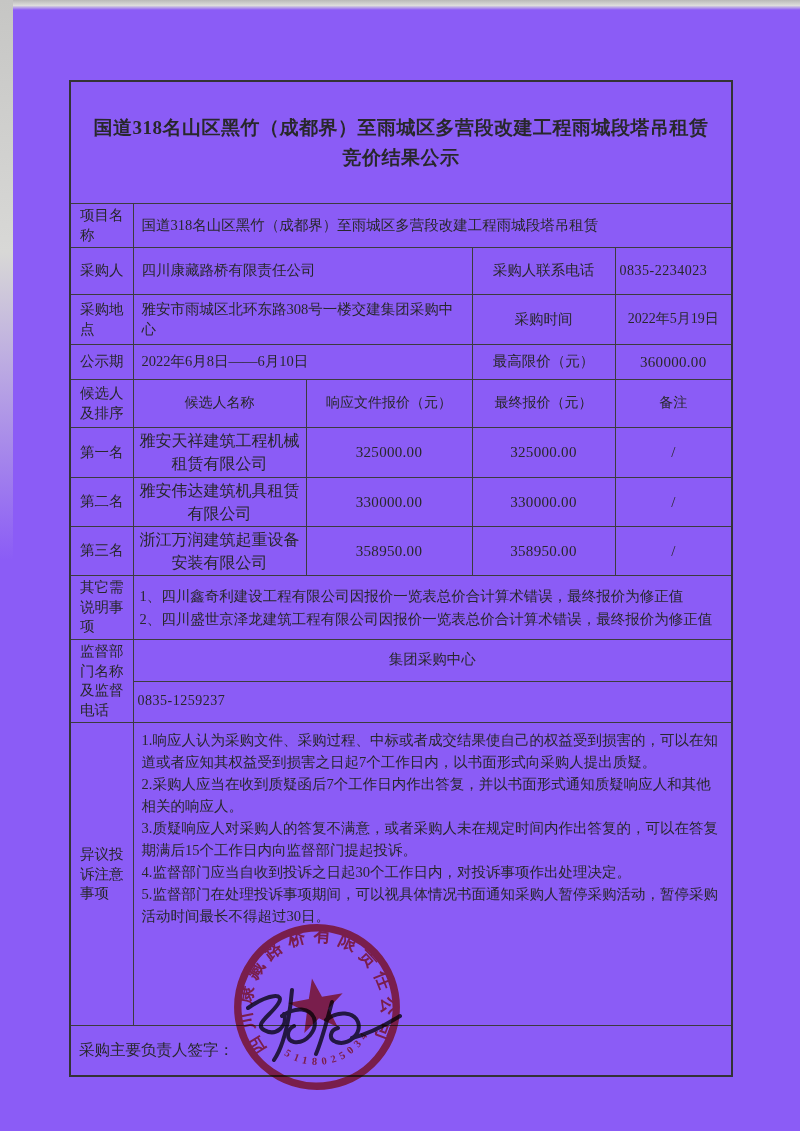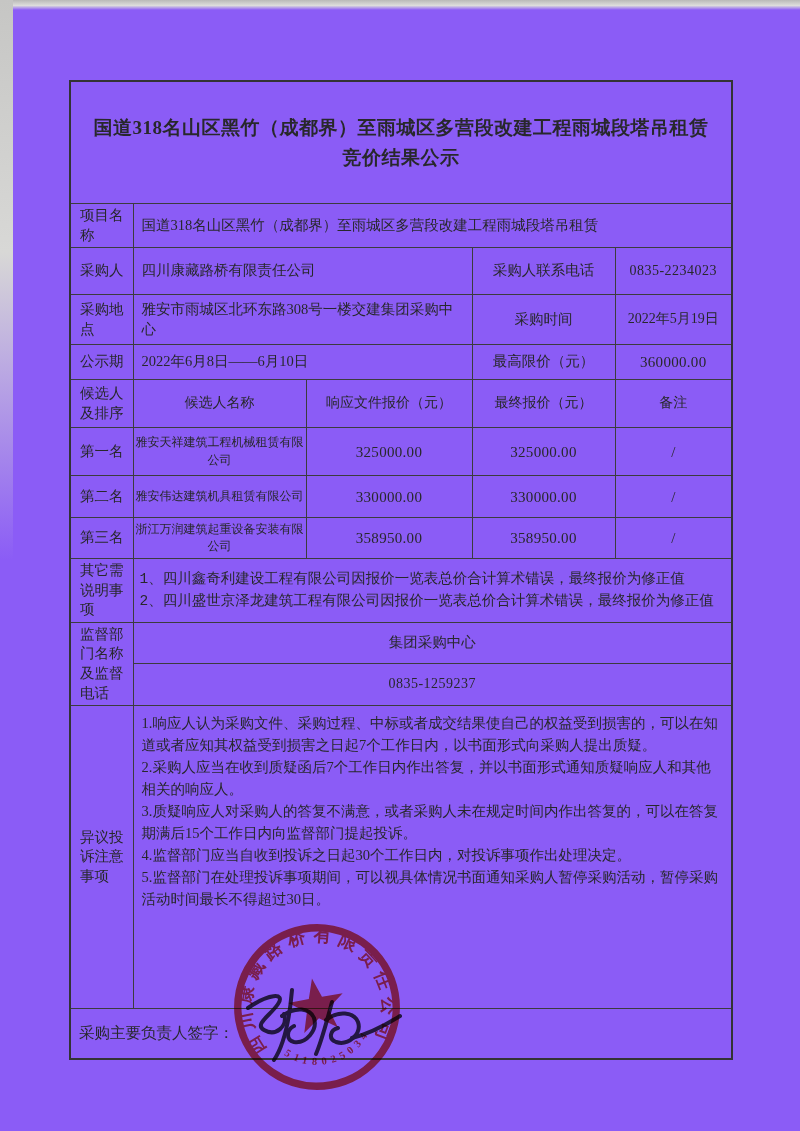--- a/index.html
+++ b/index.html
@@ -30,39 +30,39 @@
   td{padding:2px 4px;vertical-align:middle;word-break:break-all;}
   .title-cell{height:117px;text-align:center;vertical-align:middle;}
   .title-cell .t1,.title-cell .t2{
     font-size:19px;font-weight:bold;letter-spacing:.5px;line-height:1.55;
   }
   .lab{padding-left:9px;}
   .val{padding-left:8px;}
   .cen{text-align:center;}
   .num{text-align:center;font-size:15px;letter-spacing:.3px;}
   .rank{text-align:center;}
-  .cname{text-align:center;font-size:12px;padding:1px 1px;line-height:1.45;}
+  .cname{text-align:center;font-size:16px;padding:1px 1px;line-height:1.45;}
   .r2{height:43px;}
   .r3{height:47px;}
   .r4{height:50px;}
   .r5{height:35px;}
   .rch{height:48px;}
   .rc1{height:48px;}
   .rc2{height:42px;}
   .rc3{height:41px;}
   .rnotes{height:59px;}
   .rsup{height:41px;}
   .robj{height:293px;}
   .rsign{height:50px;}
   .notes-cell{padding:4px 6px;}
-  .notes-cell div{line-height:1.55;font-family:Liberation Mono, monospace;}
+  .notes-cell div{line-height:1.55;}
   .obj-cell{padding:6px 8px 98px 8px;vertical-align:middle;}
   .obj-cell p{margin:0;line-height:1.52;}
   .sign-cell{padding-left:8px;font-size:15.5px;}
-  .phone{text-align:center;font-size:14px;letter-spacing:.5px;}
+  .phone{font-size:14px;letter-spacing:.5px;}
   .chead{text-align:center;font-size:14px;}
   .slash{text-align:center;font-size:15px;}
   .seal{
     position:absolute;left:229px;top:919px;width:176px;height:176px;
     transform:rotate(-10deg);
     mix-blend-mode:multiply;opacity:.92;pointer-events:none;
   }
   .autograph{
     position:absolute;left:234px;top:972px;width:175px;height:100px;
     mix-blend-mode:multiply;pointer-events:none;

